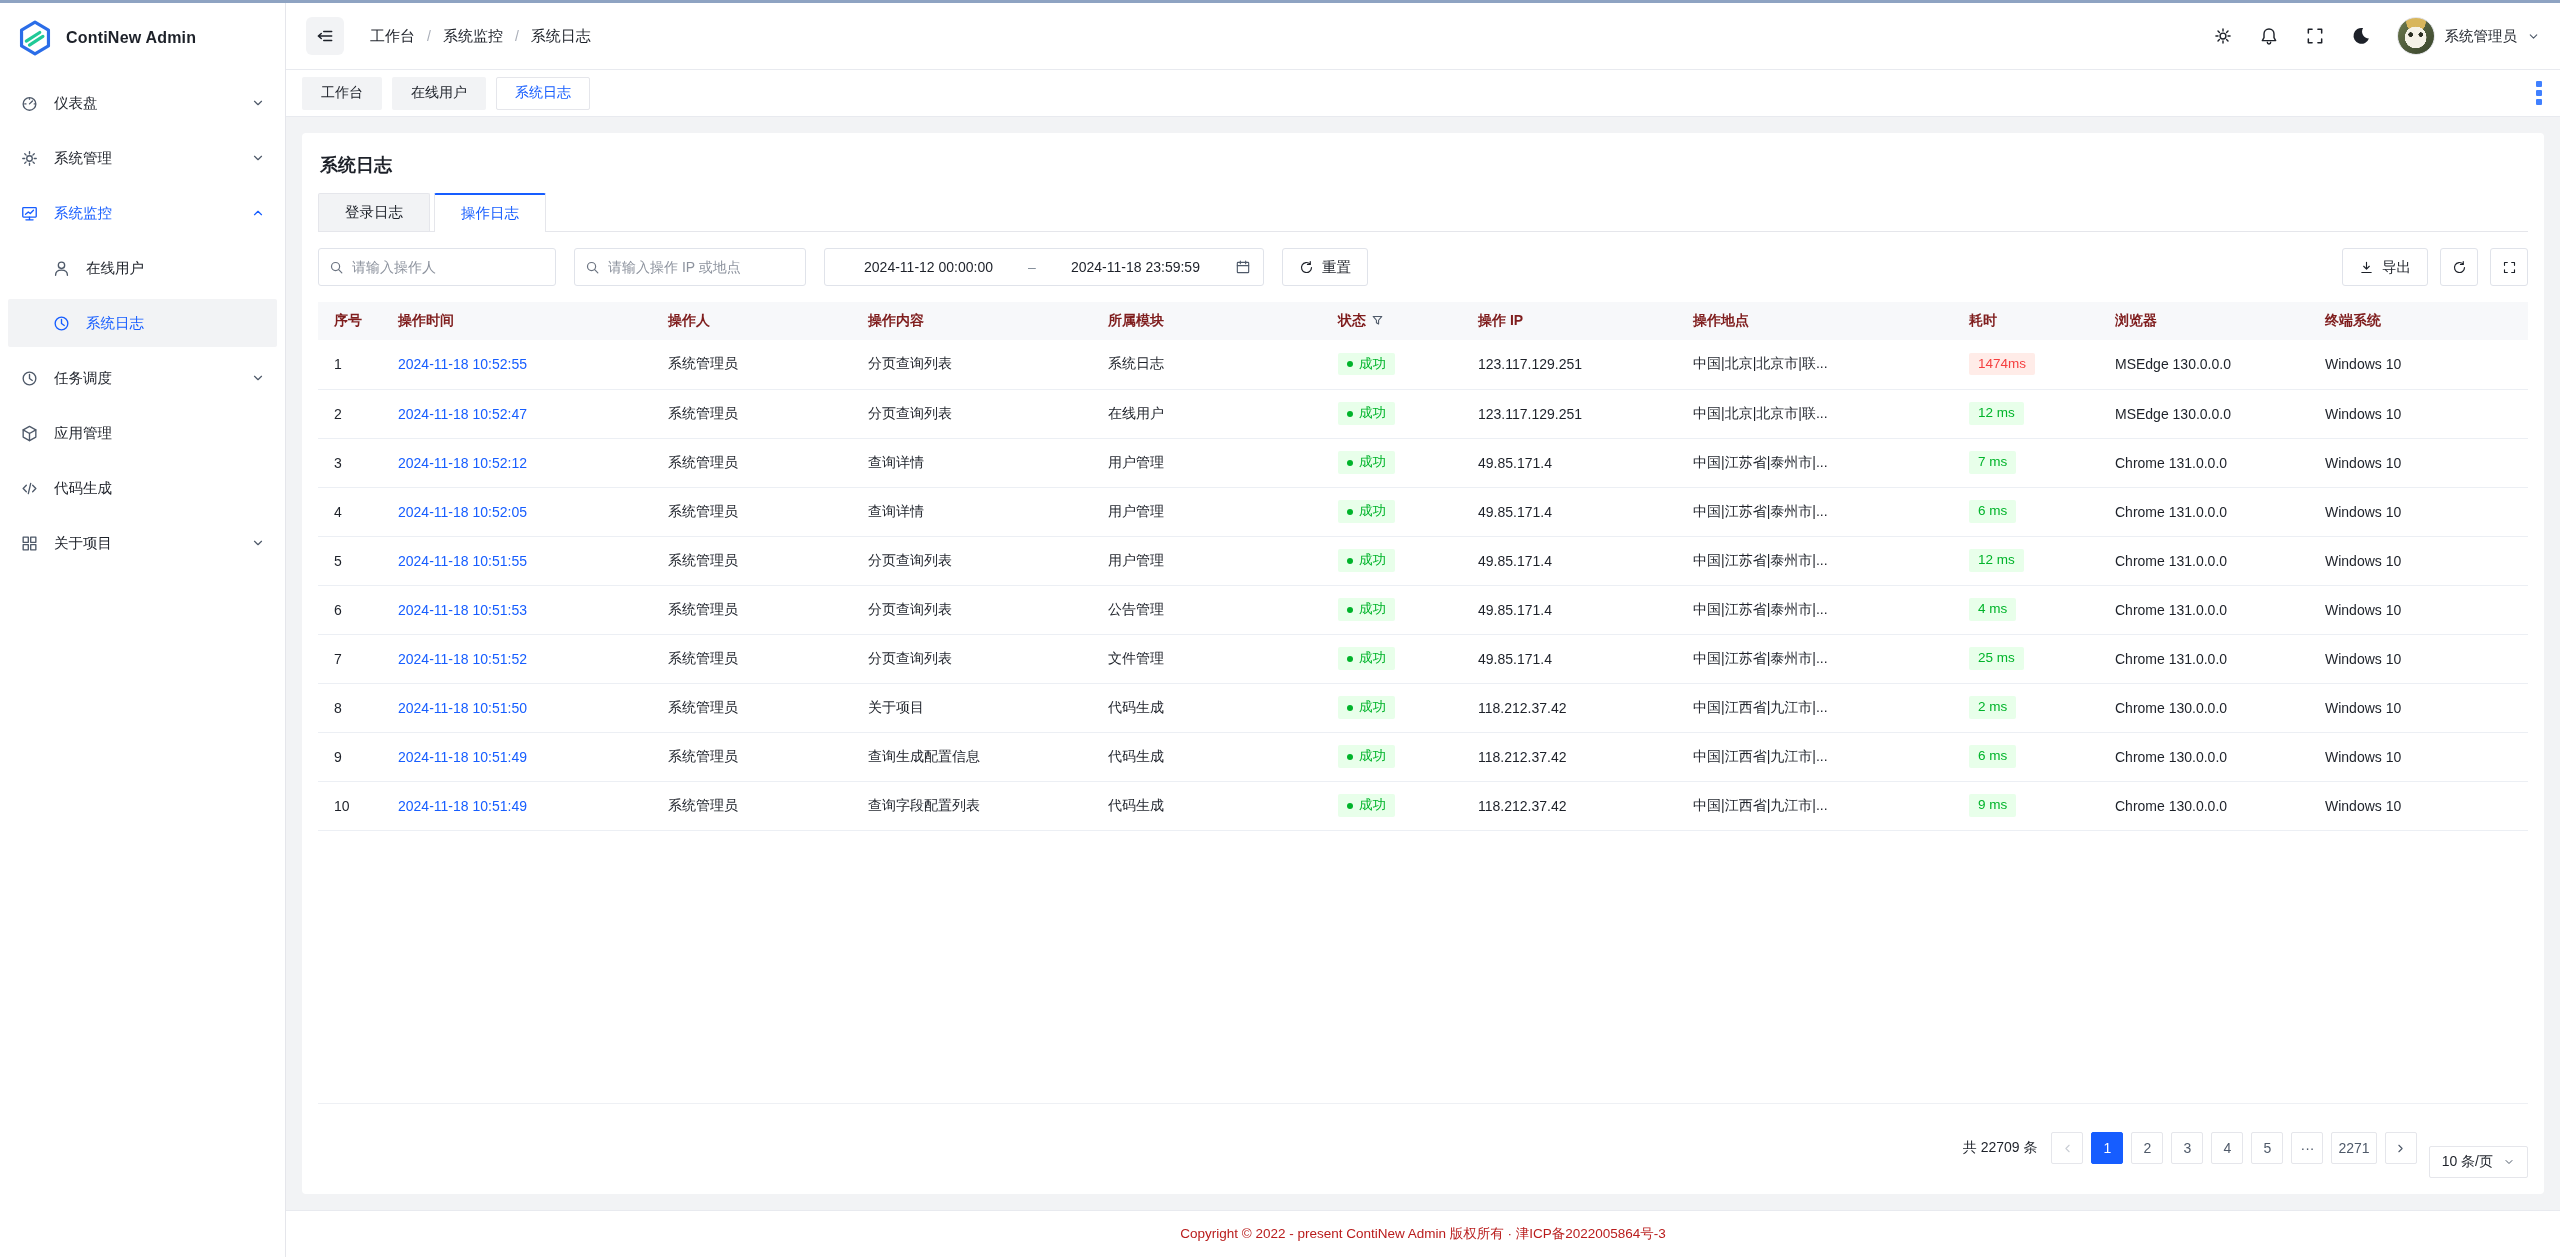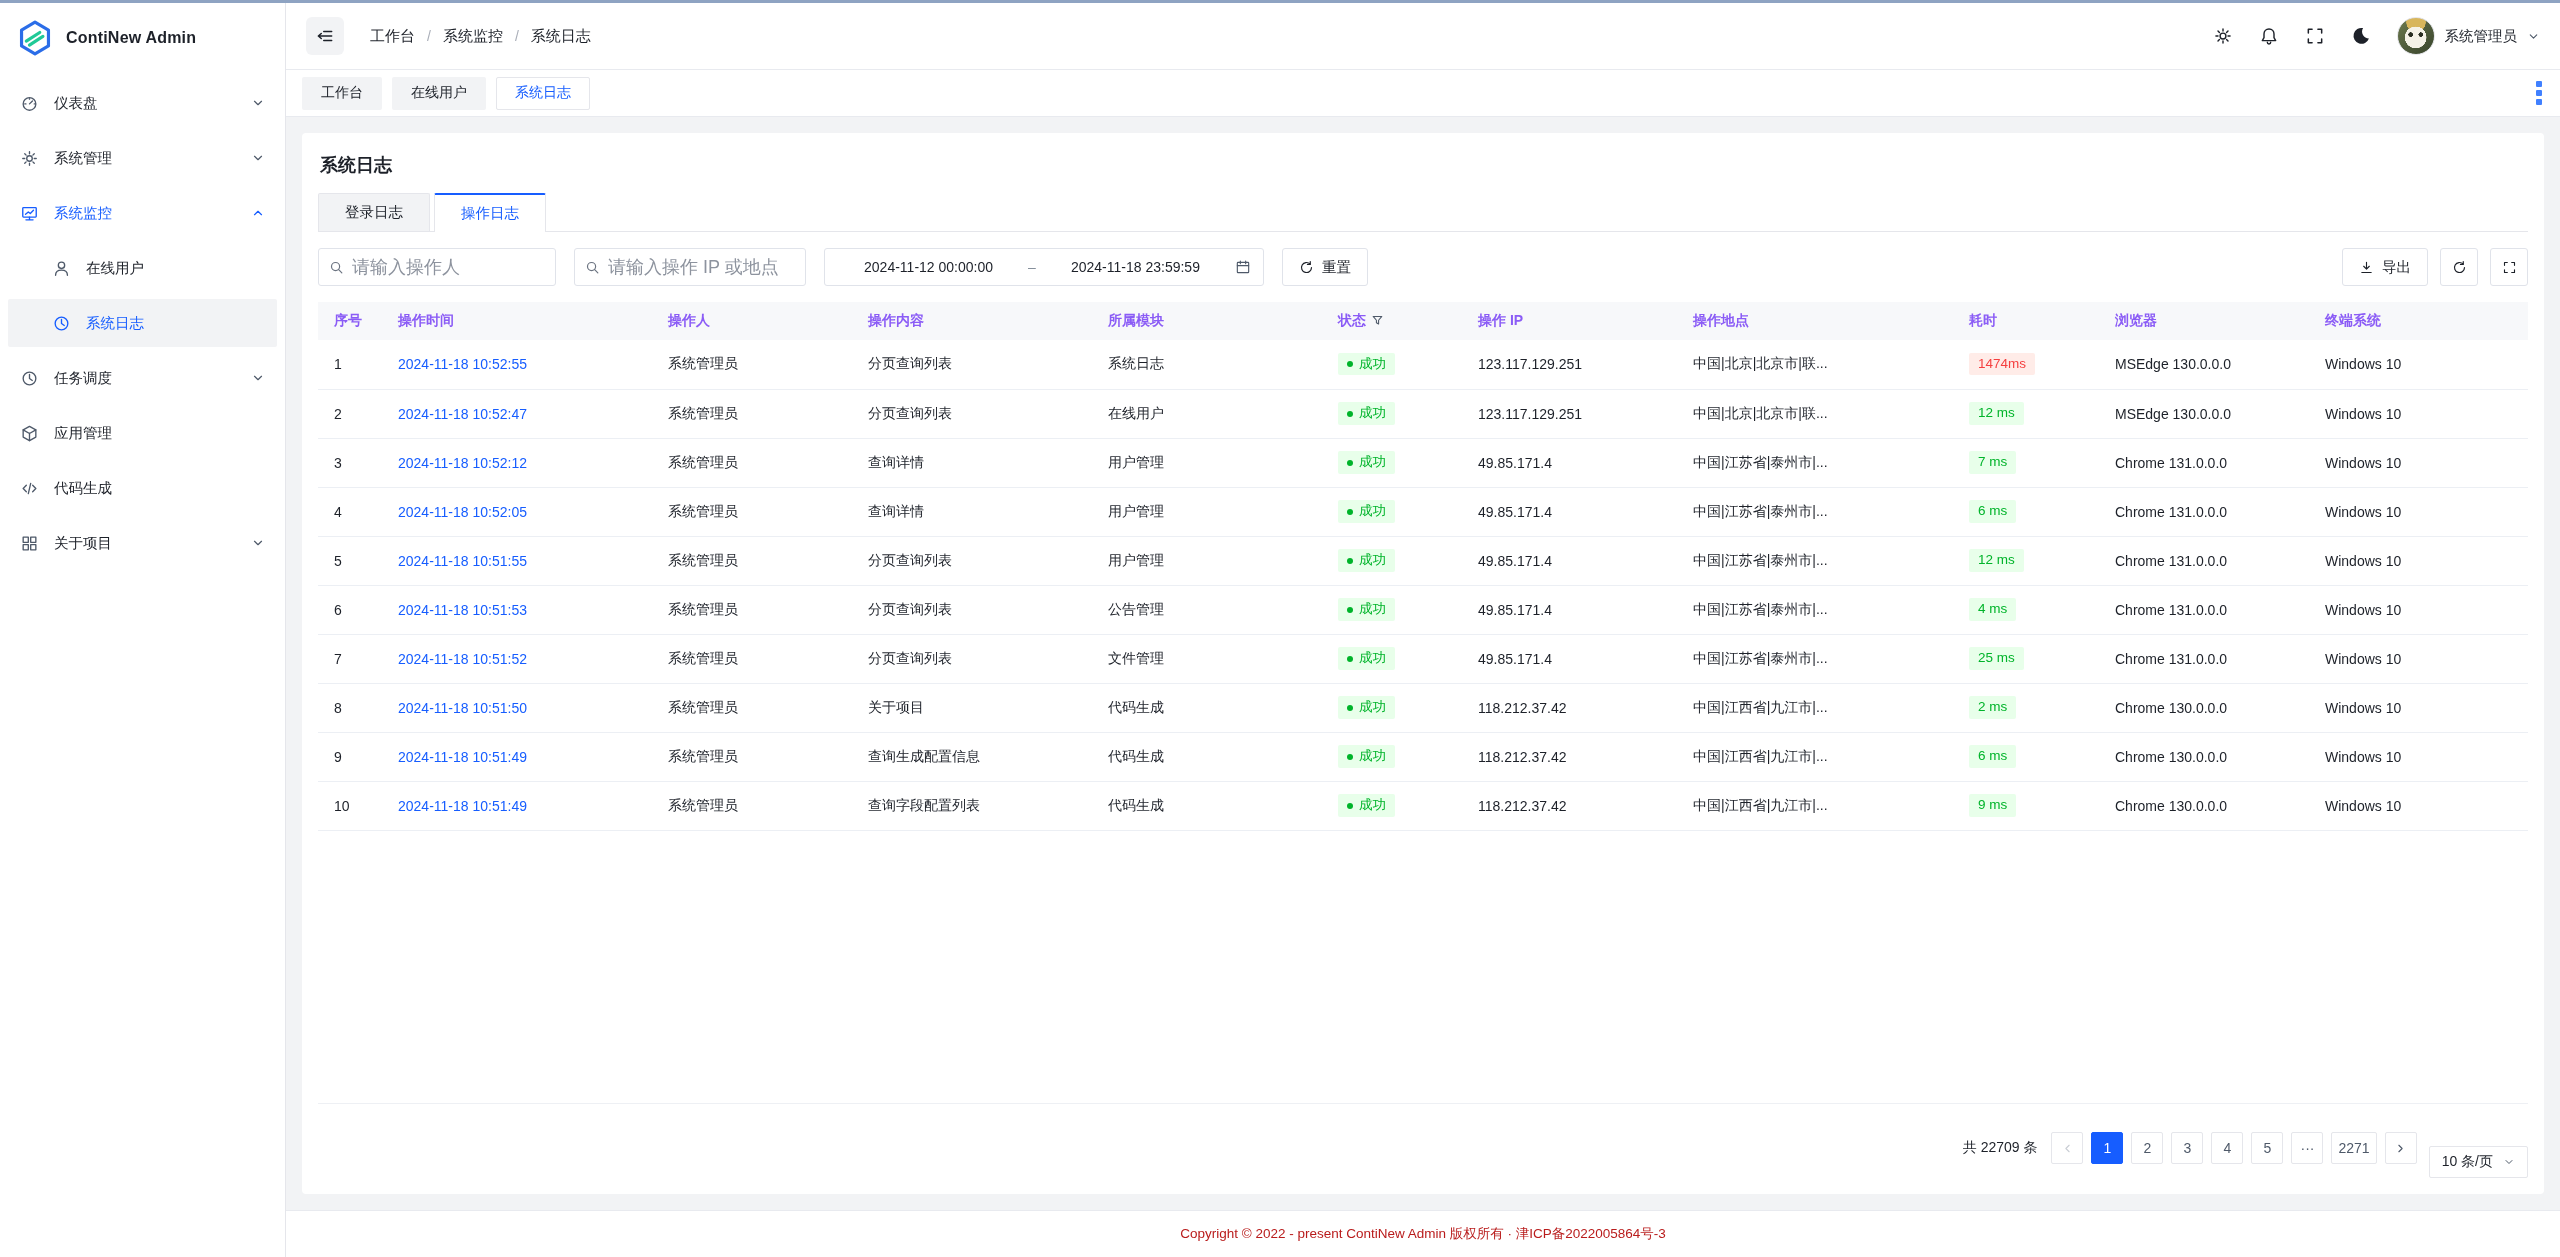--- a/index.html
+++ b/index.html
@@ -71,40 +71,40 @@
     background:#f2f3f5; color:#1d2129; border:1px solid #e5e6eb; border-bottom:none;
     border-radius:2px 2px 0 0; cursor:pointer; margin-right:4px; }
   .log-tab.active { background:#fff; color:#165dff; border-top:2px solid #165dff; position:relative; }
   .log-tab.active::after { content:""; position:absolute; left:0; right:0; bottom:-1px; height:1px; background:#fff; }
 
   .toolbar { display:flex; align-items:center; gap:18px; margin-top:16px; }
   .search-box { width:238px; height:38px; border:1px solid #e0e3ea; border-radius:3px; display:flex;
     align-items:center; padding:0 10px; gap:8px; background:#fff; }
   .search-box.wide { width:232px; }
   .search-box svg { width:15px; height:15px; color:#6b7380; flex:0 0 15px; }
-  .search-box input { border:none; outline:none; flex:1; font-size:18px; color:#1d2129; min-width:0;
+  .search-box input { border:none; outline:none; flex:1; font-size:14px; color:#1d2129; min-width:0;
     font-family:inherit; background:transparent; }
   .search-box input::placeholder { color:#8d939e; }
   .range-picker { width:440px; height:38px; border:1px solid #e0e3ea; border-radius:3px; background:#fff;
     display:flex; align-items:center; padding:0 12px; font-size:14px; color:#1d2129; gap:8px; cursor:pointer;justify-content:flex-end; }
   .range-picker .date { flex:1; text-align:center; }
   .range-picker .dash { color:#86909c; }
   .range-picker svg { width:16px; height:16px; color:#4e5969; flex:0 0 16px; }
   .btn { height:38px; border:1px solid #e0e3ea; background:#fff; border-radius:3px; display:flex;
     align-items:center; gap:8px; padding:0 16px; font-size:14.5px; color:#1d2129; cursor:pointer;
     font-family:inherit; }
   .btn svg { width:15px; height:15px; }
   .btn.icon-only { width:38px; padding:0; justify-content:center; }
   .toolbar-right { margin-left:auto; display:flex; gap:12px; }
 
   
   .table-wrap { flex:1; margin-top:16px; border-bottom:1px solid #eef0f4; overflow:hidden; }
   table { width:100%; border-collapse:collapse; table-layout:fixed; }
   th { height:38px; background:#f7f8fa; text-align:left; font-size:14px; font-weight:600;
-    color:#8b5cf6; padding:0 16px; white-space:nowrap; }
+    color:#7f1d1d; padding:0 16px; white-space:nowrap; }
   th .filter-ic { display:inline-block; vertical-align:-2px; margin-left:5px; color:#4e5969; }
   th .filter-ic svg { width:13px; height:13px; }
   td { height:49px; font-size:14px; color:#1d2129; padding:0 16px; border-bottom:1px solid #eceff4;
     white-space:nowrap; overflow:hidden; text-overflow:ellipsis; }
   .time-link { color:#165dff; text-decoration:none; cursor:pointer; }
   .badge { display:inline-flex; align-items:center; gap:6px; padding:3px 9px; border-radius:2px;
     font-size:13.5px; line-height:1.2; }
   .badge.green { background:#e8ffea; color:#00b42a; }
   .badge.red { background:#ffece8; color:#f53f3f; }
   .badge .dot { width:6px; height:6px; border-radius:50%; background:#00b42a; display:inline-block; }

